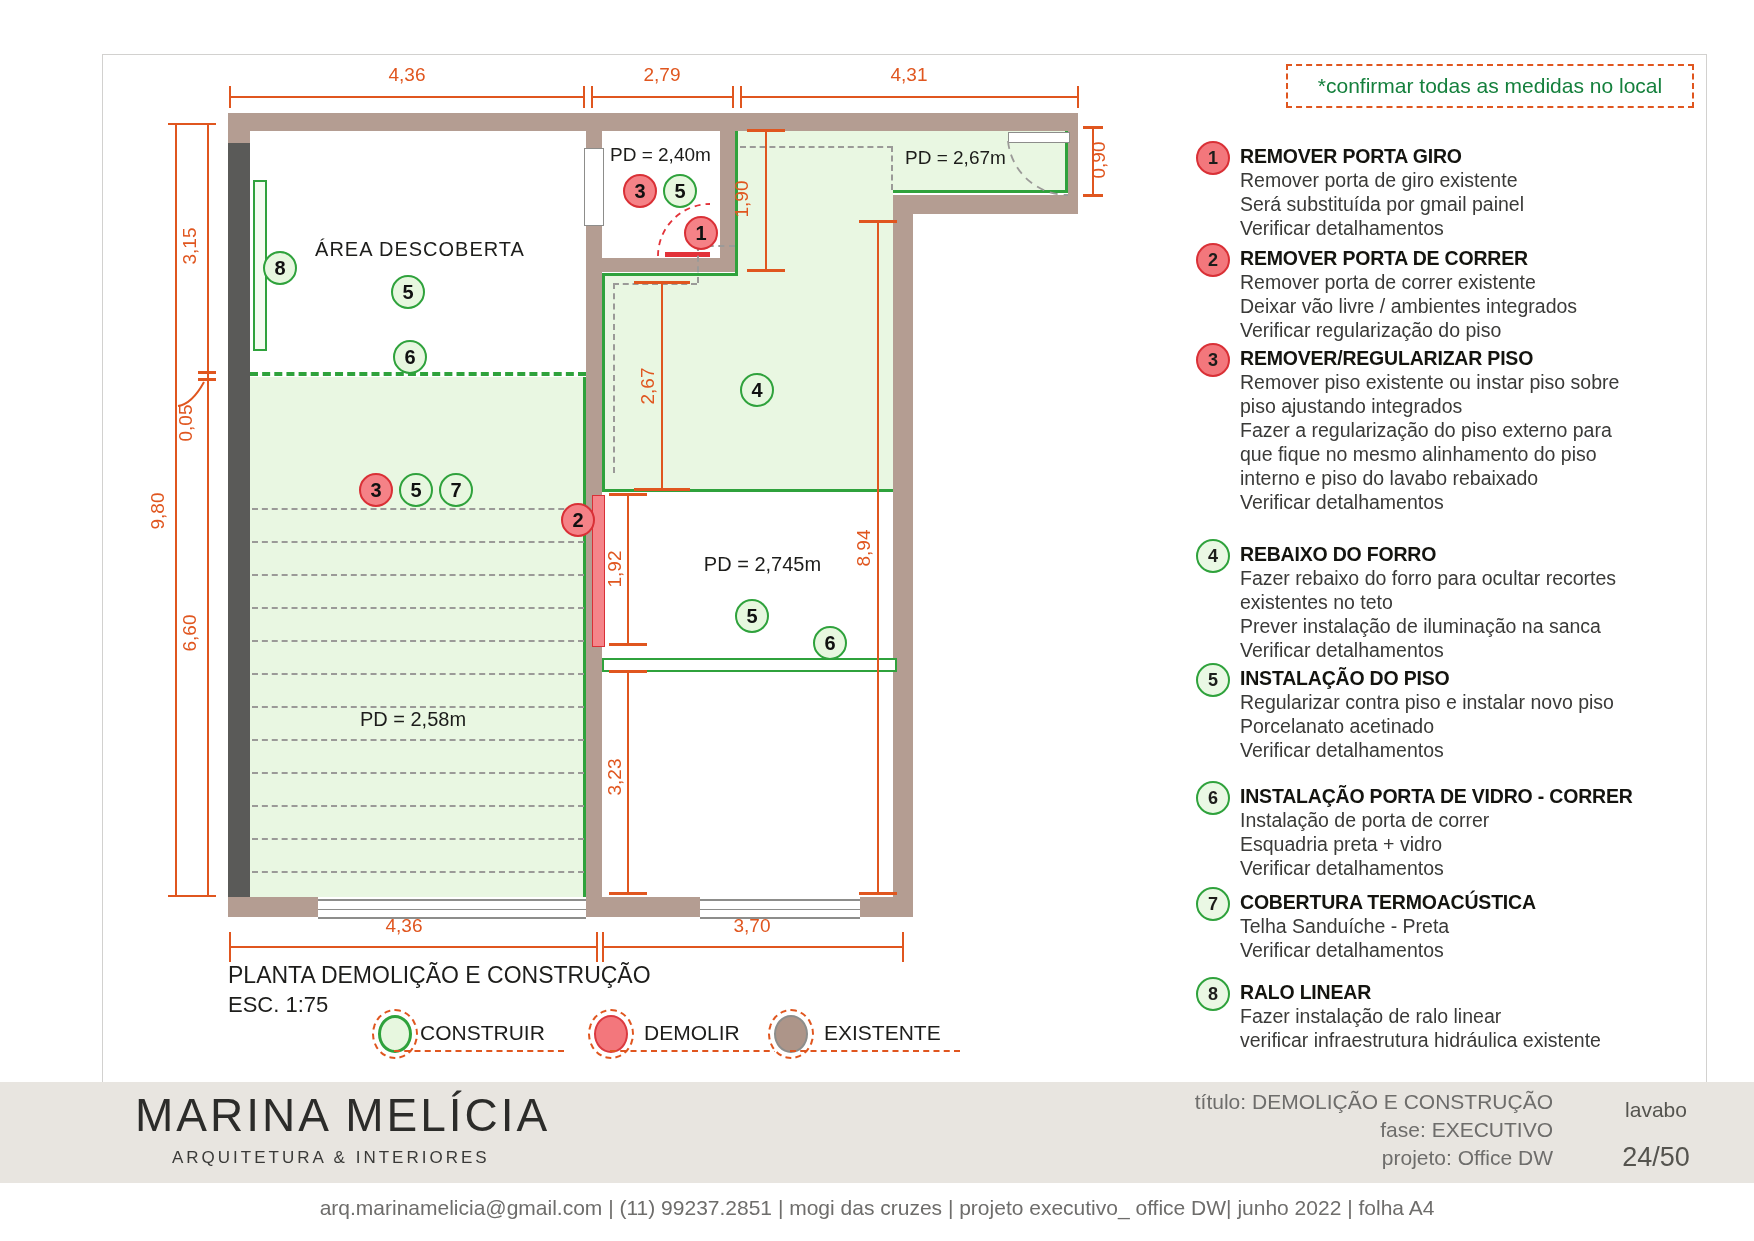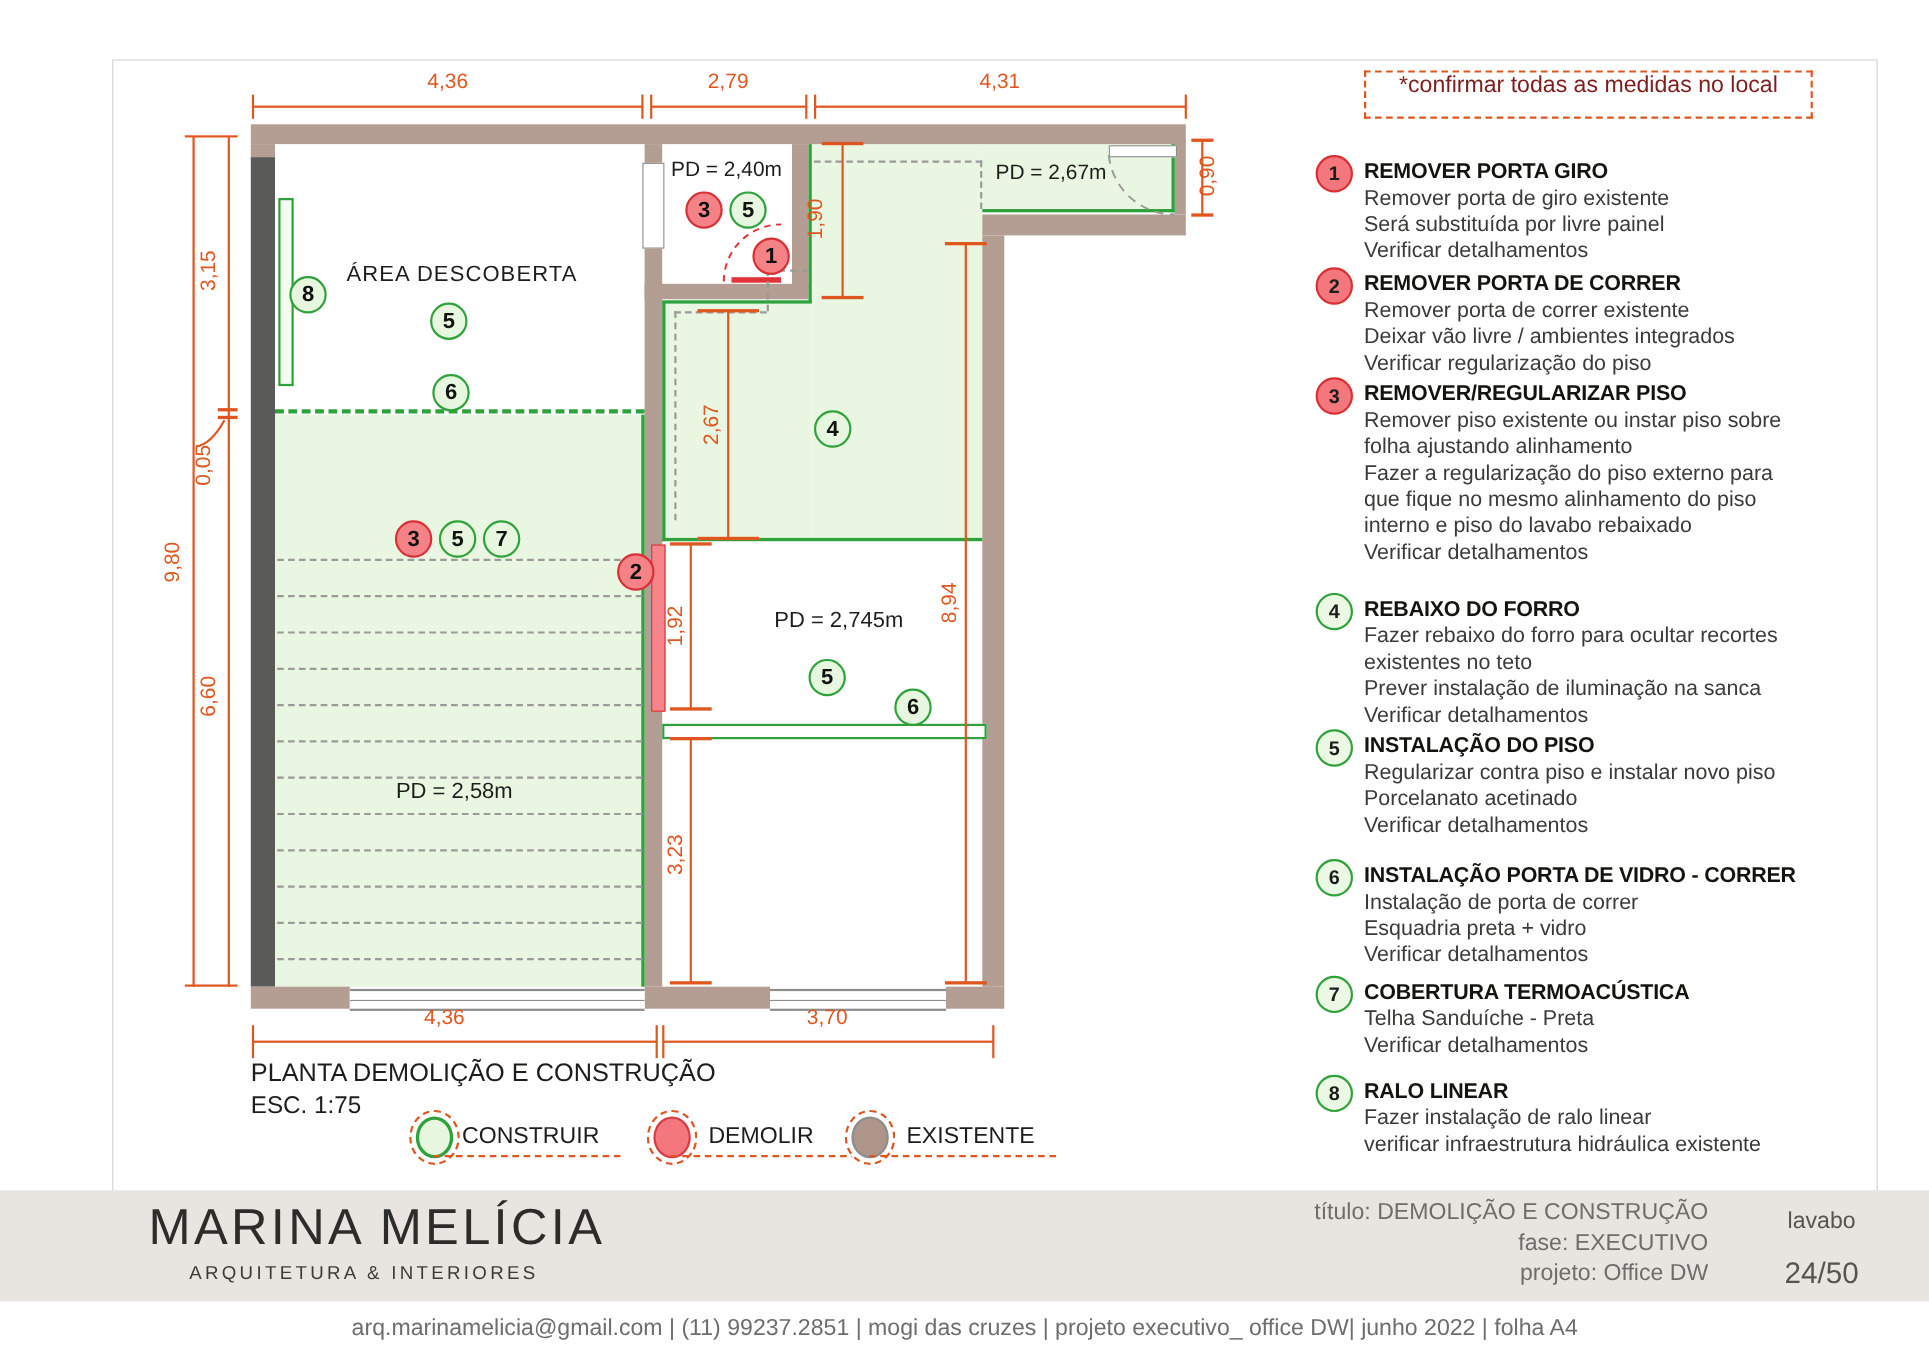--- a/index.html
+++ b/index.html
@@ -38,22 +38,22 @@
   .badge.red{background:#f58287;border:2px solid #d93036;}
   
   .litem{position:absolute;left:1196px;width:520px;}
   .lcirc{position:absolute;left:0;top:-3px;width:30px;height:30px;border-radius:50%;display:flex;align-items:center;
          justify-content:center;font-size:18px;font-weight:bold;box-sizing:content-box;}
   .lcirc.red{background:#f3777c;border:2px solid #d93036;}
   .lcirc.green{background:#eaf8e4;border:2px solid #2fa23c;}
   .lbody{margin-left:44px;font-size:19.5px;line-height:24px;color:#3a3a38;}
   .lbody .t{font-weight:bold;color:#14140f;letter-spacing:-0.2px;}
   
-  .note{position:absolute;left:1240px;top:64px;width:404px;height:40px;border:2px dashed #e0561f;
-        display:flex;align-items:flex-start;justify-content:center;font-size:21px;color:#7f1d1d;background:#fff;}
+  .note{position:absolute;left:1286px;top:64px;width:404px;height:40px;border:2px dashed #e0561f;
+        display:flex;align-items:center;justify-content:center;font-size:21px;color:#15803d;background:#fff;}
   
   .ptitle{position:absolute;left:228px;top:962px;font-size:23px;color:#1d1d1b;}
   .pscale{position:absolute;left:228px;top:992px;font-size:22px;color:#1d1d1b;}
   .sw{position:absolute;width:46px;height:50px;border:2px dashed #e0561f;border-radius:50%;
       display:flex;align-items:center;justify-content:center;box-sizing:border-box;background:#fff;}
   .sw i{display:block;width:34px;height:38px;border-radius:50%;box-sizing:border-box;}
   .swlab{position:absolute;font-size:21px;color:#1d1d1b;}
   .swdash{position:absolute;height:0;border-top:2px dashed #e0561f;}
   
   .band{position:absolute;left:0;top:1082px;width:1754px;height:101px;background:#e8e5e0;}
@@ -246,39 +246,39 @@
     <i style="background:#ad9589;border:2px solid #8d8d8b;"></i>
   </div>
   <div class="swlab" style="left:824px;top:1021px;">EXISTENTE</div>
   <div class="swdash" style="left:790px;top:1050px;width:170px;"></div>
 
   <div class="litem" style="top:144px;">
     <div class="lcirc red">1</div>
     <div class="lbody">
       <span class="t" style="display:block">REMOVER PORTA GIRO</span>
       <span style="display:block">Remover porta de giro existente</span>
-      <span style="display:block">Será substituída por livre painel</span>
+      <span style="display:block">Será substituída por gmail painel</span>
       <span style="display:block">Verificar detalhamentos</span>
     </div>
   </div>
   <div class="litem" style="top:246px;">
     <div class="lcirc red">2</div>
     <div class="lbody">
       <span class="t" style="display:block">REMOVER PORTA DE CORRER</span>
       <span style="display:block">Remover porta de correr existente</span>
       <span style="display:block">Deixar vão livre / ambientes integrados</span>
       <span style="display:block">Verificar regularização do piso</span>
     </div>
   </div>
   <div class="litem" style="top:346px;">
     <div class="lcirc red">3</div>
     <div class="lbody">
       <span class="t" style="display:block">REMOVER/REGULARIZAR PISO</span>
       <span style="display:block">Remover piso existente ou instar piso sobre</span>
-      <span style="display:block">folha ajustando alinhamento</span>
+      <span style="display:block">piso ajustando integrados</span>
       <span style="display:block">Fazer a regularização do piso externo para</span>
       <span style="display:block">que fique no mesmo alinhamento do piso</span>
       <span style="display:block">interno e piso do lavabo rebaixado</span>
       <span style="display:block">Verificar detalhamentos</span>
     </div>
   </div>
   <div class="litem" style="top:542px;">
     <div class="lcirc green">4</div>
     <div class="lbody">
       <span class="t" style="display:block">REBAIXO DO FORRO</span>

